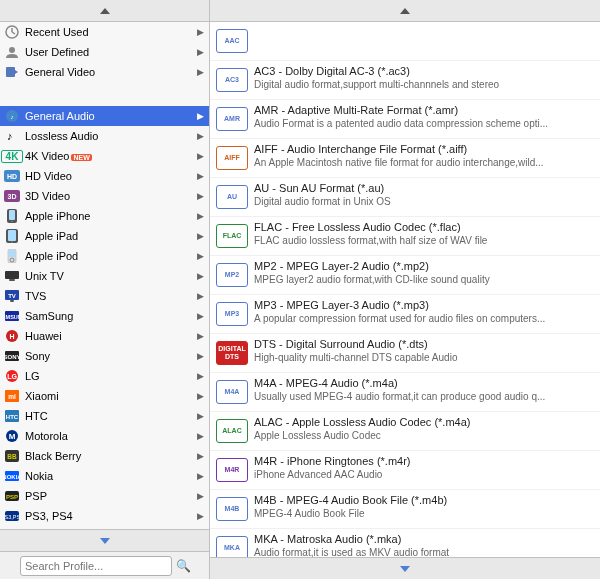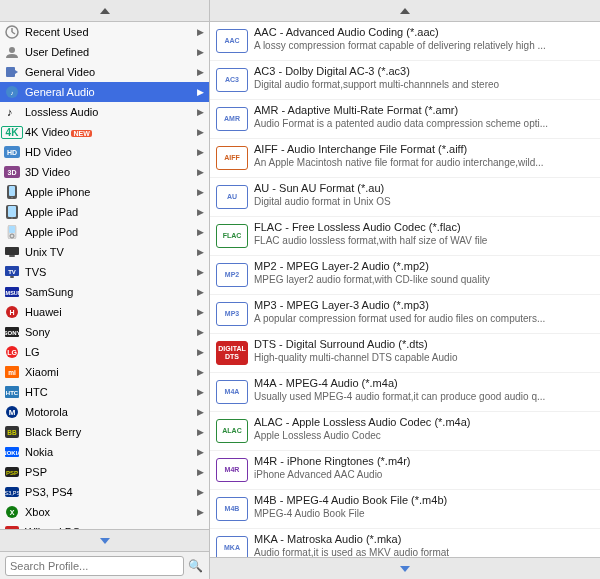--- a/index.html
+++ b/index.html
@@ -51,20 +51,21 @@
       align-items: center;
       padding: 2px 4px 2px 4px;
       cursor: pointer;
       white-space: nowrap;
       min-height: 18px;
     }
 
     .left-list-item.selected {
       background: #3d6de0;
       color: white;
+      margin-top: 24px;
     }
 
     .left-list-item .item-icon {
       width: 16px;
       height: 16px;
       margin-right: 5px;
       flex-shrink: 0;
       display: flex;
       align-items: center;
       justify-content: center;
@@ -95,21 +96,21 @@
       justify-content: center;
       cursor: pointer;
     }
 
     .search-bar {
       height: 28px;
       background: #f0f0f0;
       border-top: 1px solid #c0c0c0;
       display: flex;
       align-items: center;
-      padding: 3px 5px;
+      padding: 3px 20px;
       gap: 4px;
     }
 
     .search-input {
       flex: 1;
       height: 20px;
       border: 1px solid #b0b0b0;
       border-radius: 3px;
       padding: 0 4px;
       font-size: 11px;
@@ -517,24 +518,20 @@
     <div class="right-top-arrow">
       <svg width="10" height="6" viewBox="0 0 10 6">
           <polygon points="5,0 10,6 0,6" fill="#555"></polygon>
         </svg>
     </div>
     <div class="right-list" id="right-list-container">
     <div class="right-list-item">
           <div class="right-item-icon">
             <div class="audio-icon" style="border: 1.5px solid rgb(85, 119, 204); color: rgb(85, 119, 204); background: white; width: 32px; height: 24px; font-size: 7px; font-weight: bold; display: flex; align-items: center; justify-content: center; border-radius: 3px; line-height: 1.1; text-align: center; white-space: pre-line;">AAC</div>
           </div>
-          <div class="right-item-content">
-            <div class="right-item-title">AAC - Advanced Audio Coding (*.aac)</div>
-            <div class="right-item-desc">A lossy compression format capable of delivering relatively high ...</div>
-          </div>
         </div>
         <div class="right-list-item">
           <div class="right-item-icon">
             <div class="audio-icon" style="border: 1.5px solid rgb(85, 119, 204); color: rgb(85, 119, 204); background: white; width: 32px; height: 24px; font-size: 7px; font-weight: bold; display: flex; align-items: center; justify-content: center; border-radius: 3px; line-height: 1.1; text-align: center; white-space: pre-line;">AC3</div>
           </div>
           <div class="right-item-content">
             <div class="right-item-title">AC3 - Dolby Digital AC-3 (*.ac3)</div>
             <div class="right-item-desc">Digital audio format,support multi-channnels and stereo</div>
           </div>
         </div>

